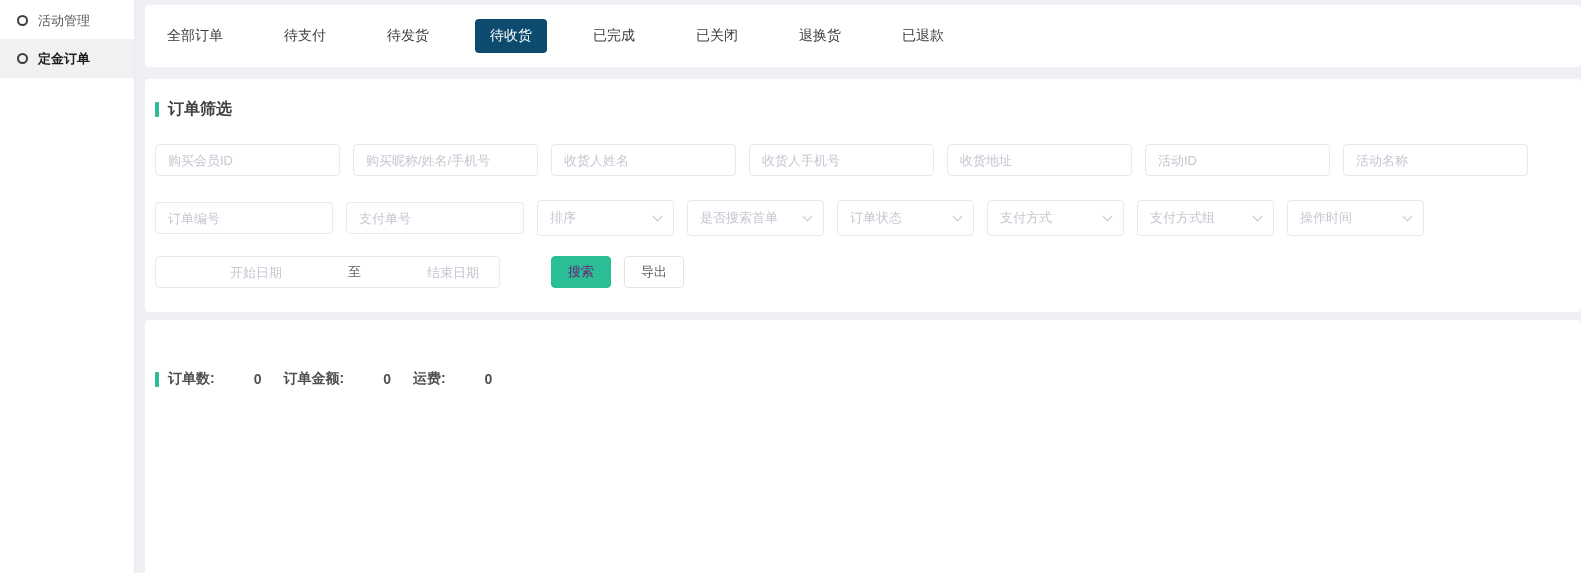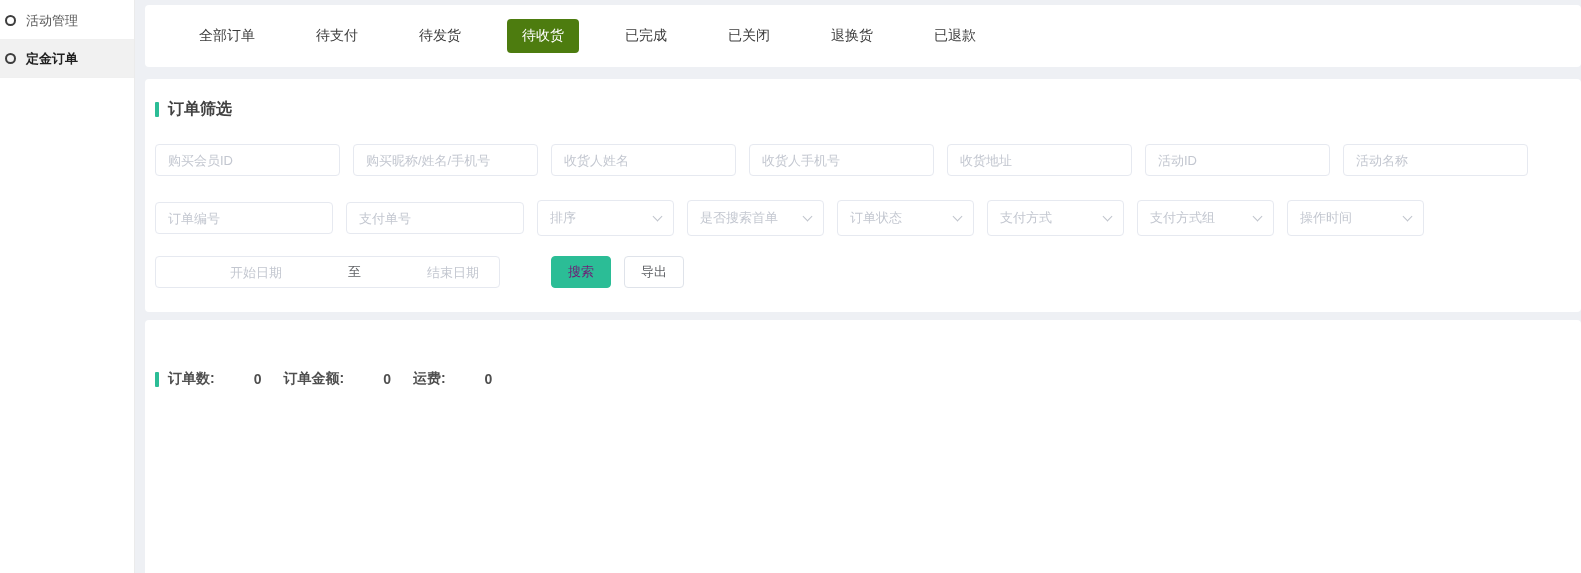--- a/index.html
+++ b/index.html
@@ -16,21 +16,21 @@
     position: absolute; left: 0; top: 0;
     width: 135px; height: 573px;
     background: #fff;
     border-right: 1px solid #ebebeb;
     z-index: 3;
     padding-top: 2px;
   }
   .side-item {
     height: 38px;
     display: flex; align-items: center;
-    padding-left: 5px; gap: 10px;
+    padding-left: 17px; gap: 10px;
     font-size: 13px; color: #595959;
     border-bottom: 1px solid #f0f0f0;
     cursor: pointer;
     white-space: nowrap;
   }
   .side-item .ring {
     width: 11px; height: 11px; flex: 0 0 auto;
     border: 2px solid #3d3d3d; border-radius: 50%;
   }
   .side-item.active {
@@ -39,29 +39,29 @@
   }
 
   
   .main { position: absolute; left: 145px; top: 5px; width: 1436px; }
   .card { background: #fff; border-radius: 4px; }
 
   
   .card-tabs {
     height: 62px;
     display: flex; align-items: center;
-    padding-left: 39px; gap: 31px;
+    padding-left: 7px; gap: 31px;
     margin-bottom: 12px;
   }
   .tab {
     font-size: 14px; color: #3c3c3c;
     padding: 8px 15px; border-radius: 4px;
     cursor: pointer; white-space: nowrap;
   }
-  .tab.active { background: #4d7c0f; color: #fff; }
+  .tab.active { background: #0c4a6e; color: #fff; }
 
   
   .card-filter { padding: 20px 20px 24px 10px; margin-bottom: 8px; }
   .section-title {
     display: flex; align-items: center; gap: 9px;
     font-size: 16px; font-weight: bold; color: #424242;
   }
   .green-bar { width: 4px; height: 15px; background: #2bbd96; border-radius: 1px; flex: 0 0 auto; }
 
   .f-row { display: flex; gap: 13px; margin-top: 24px; align-items: center; }

